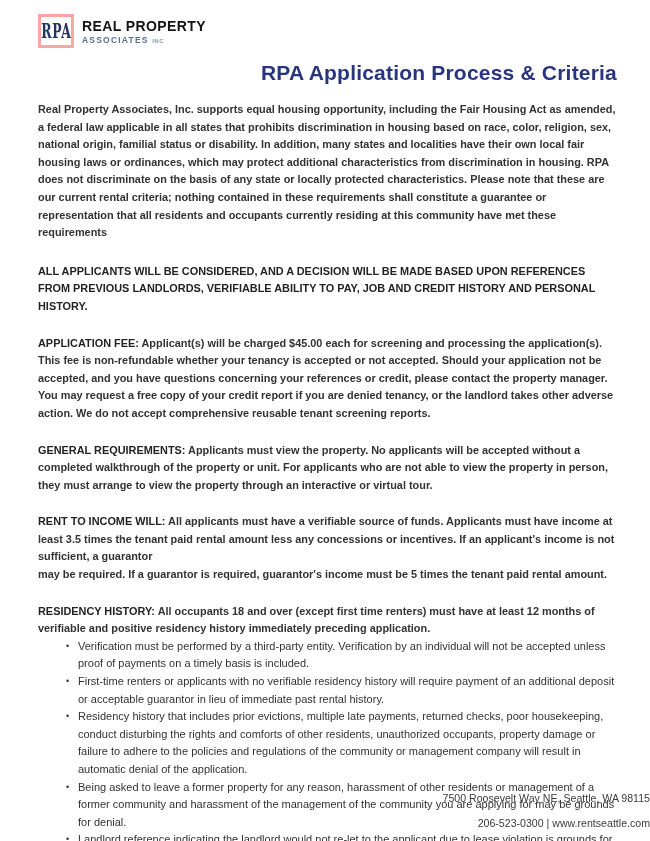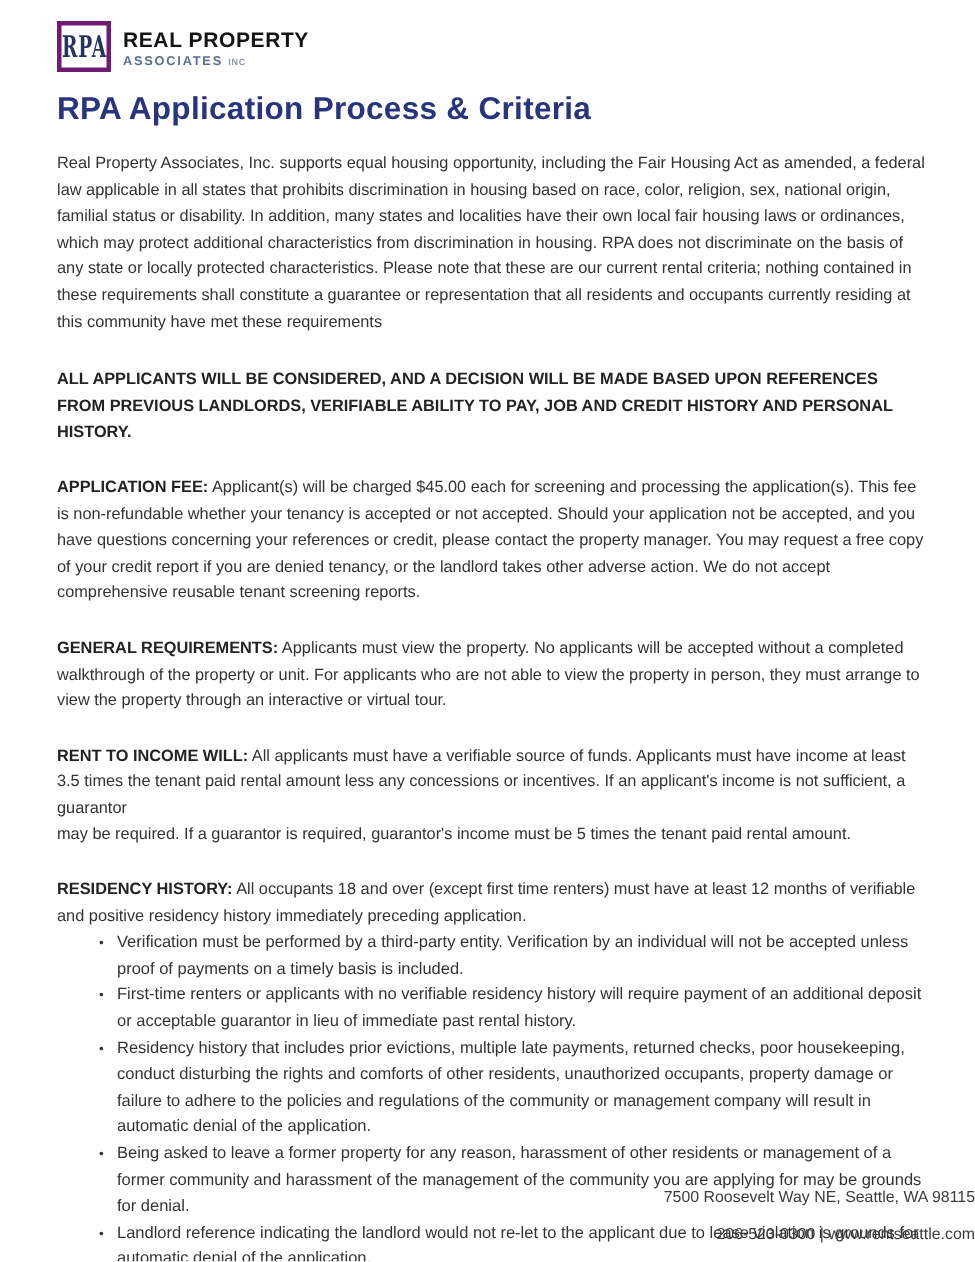--- a/index.html
+++ b/index.html
@@ -11,21 +11,21 @@
     font-family: "Liberation Sans", sans-serif;
     color: #333333;
     box-sizing: border-box;
     padding: 14px 33px 0 38px;
     overflow: hidden;
   }
   
   .logo-row { display: flex; align-items: flex-start; gap: 8px; }
   .logo-mark {
     width: 36px; height: 34px;
-    border: 3px solid #701a75;
+    border: 3px solid #fca5a5;
     background: #ffffff;
     display: flex; align-items: center; justify-content: center;
     box-sizing: border-box;
     flex: 0 0 auto;
   }
   .logo-mark span {
     font-family: "DejaVu Serif", serif;
     font-weight: bold;
     font-size: 20px;
     color: #24345f;
@@ -41,27 +41,29 @@
     font-size: 8.5px; color: #5a6f94; letter-spacing: 1.2px; margin-top: 1px; font-weight: bold;
   }
   .logo-sub .inc { font-size: 6px; letter-spacing: 0.5px; color: #8a97ad; }
   
   .doc-title {
     margin: 13px 0 0 0;
     font-size: 21px;
     font-weight: bold;
     color: #28357e;
     letter-spacing: 0.2px;
+    text-align: right;
   }
   
   .para {
     font-size: 10.9px;
     line-height: 17.6px;
     margin: 0;
     white-space: pre-line;
+    font-weight: bold;
   }
   .intro { margin-top: 16px; }
   .notice {
     margin-top: 21px;
     font-weight: bold;
     color: #232323;
   }
   .section { margin-top: 19px; }
   .section .sec-h { color: #232323; }
   .bullets {

